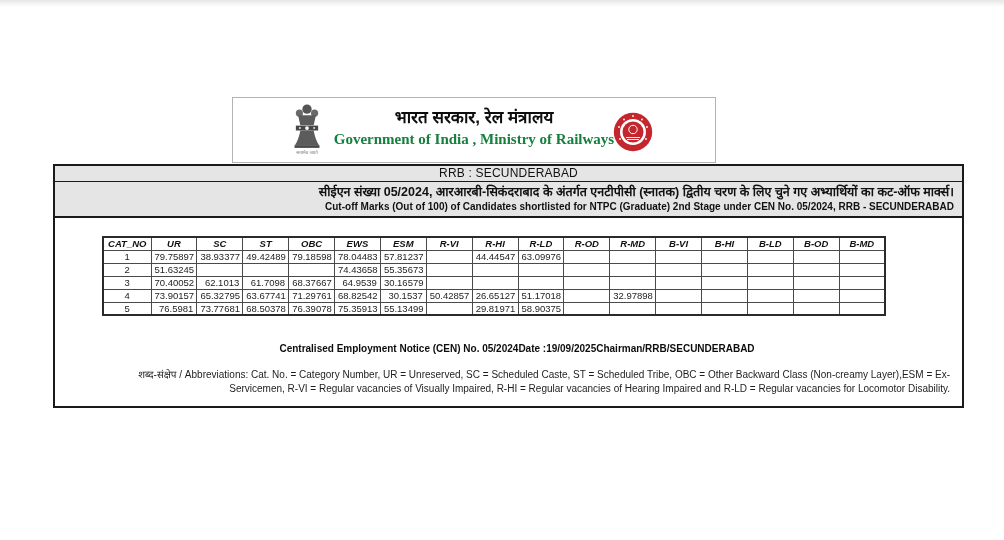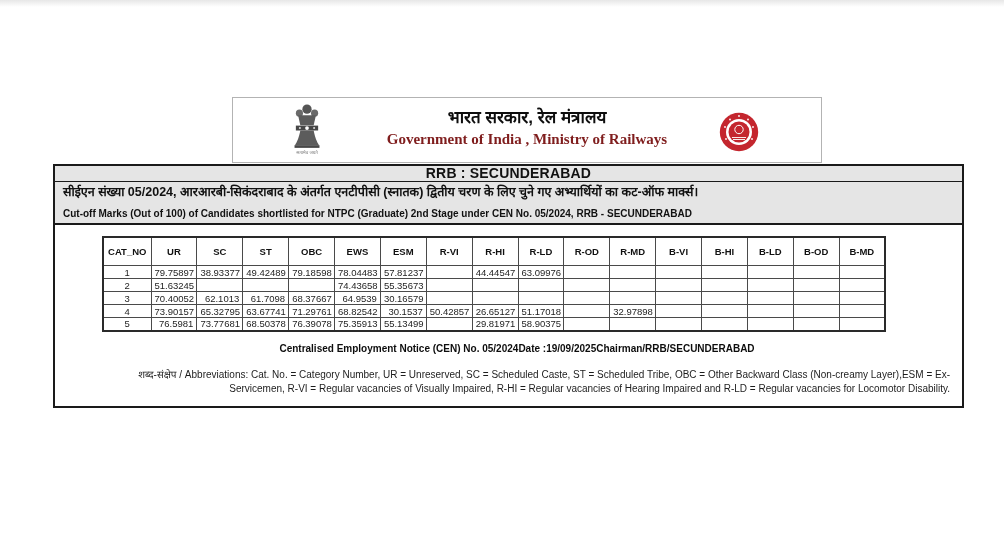--- a/index.html
+++ b/index.html
@@ -8,45 +8,45 @@
     --border-dark:#1a1a1a;
   }
   html,body{margin:0;padding:0;}
   body{
     width:1004px;height:540px;position:relative;background:#ffffff;
     font-family:"Liberation Sans", sans-serif;overflow:hidden;color:#111;
   }
   .top-fade{position:absolute;top:0;left:0;width:1004px;height:7px;
     background:linear-gradient(#e7e7e7,#ffffff);}
   
-  .header-box{position:absolute;left:232px;top:97px;width:590px;height:66px;
+  .header-box{position:absolute;left:232px;top:97px;width:484px;height:66px;
     border:1px solid #b3b3b3;box-sizing:border-box;background:#fff;}
   .emblem{position:absolute;left:56px;top:4px;width:36px;height:57px;}
   .header-titles{position:absolute;left:95px;right:95px;top:9px;text-align:center;}
   .hindi-title{font-size:17px;font-weight:bold;line-height:22px;color:#0d0d0d;}
   .english-title{font-family:"Liberation Serif", serif;font-size:15px;
-    font-weight:bold;line-height:21px;color:#7f1d1d;}
+    font-weight:bold;line-height:21px;color:#15803d;}
   .rail-logo{position:absolute;right:62px;top:14px;width:40px;height:40px;}
   
   .doc-box{position:absolute;left:53px;top:164px;width:911px;height:244px;
     border:2px solid var(--border-dark);box-sizing:border-box;background:#fff;}
   .band-board{height:15px;line-height:15px;background:var(--band-gray);
     border-bottom:1px solid var(--border-dark);text-align:center;
-    font-size:14px;font-weight:bold;letter-spacing:.2px;}
+    font-size:12px;font-weight:normal;letter-spacing:.2px;}
   .band-title{background:var(--band-gray);border-bottom:2px solid var(--border-dark);
-    text-align:left;padding:2px 8px 3px;}
+    text-align:right;padding:2px 8px 3px;}
   .notice-hindi{font-size:12.5px;font-weight:bold;line-height:16px;}
-  .notice-english{font-size:10px;font-weight:bold;line-height:13px;margin-top:7px;}
+  .notice-english{font-size:10px;font-weight:bold;line-height:13px;}
   
   .cutoff-table{position:absolute;left:47px;top:70px;width:784px;
     border-collapse:collapse;table-layout:fixed;border:2px solid #2a2a2a;}
   .cutoff-table th,.cutoff-table td{
     border:1px solid #4a4a4a;height:13px;padding:0 3px;box-sizing:border-box;
     font-size:9.5px;overflow:hidden;white-space:nowrap;}
-  .cutoff-table th{font-weight:bold;text-align:center;padding:8px 1px;background:#fff;}
+  .cutoff-table th{font-weight:bold;text-align:center;padding:0 1px;background:#fff;font-style:italic;}
   .cutoff-table th.catno{width:48px;}
   .cutoff-table td{text-align:right;color:#1d1d1d;}
   .cutoff-table td.catno{text-align:center;}
   
   .footer-row{position:absolute;left:47px;top:177px;width:830px;display:flex;
     justify-content:center;font-size:10px;font-weight:bold;color:#0d0d0d;}
   
   .abbr{position:absolute;left:47px;top:202px;width:848px;text-align:right;
     font-size:10px;line-height:14px;color:#1d1d1d;}
 </style>

